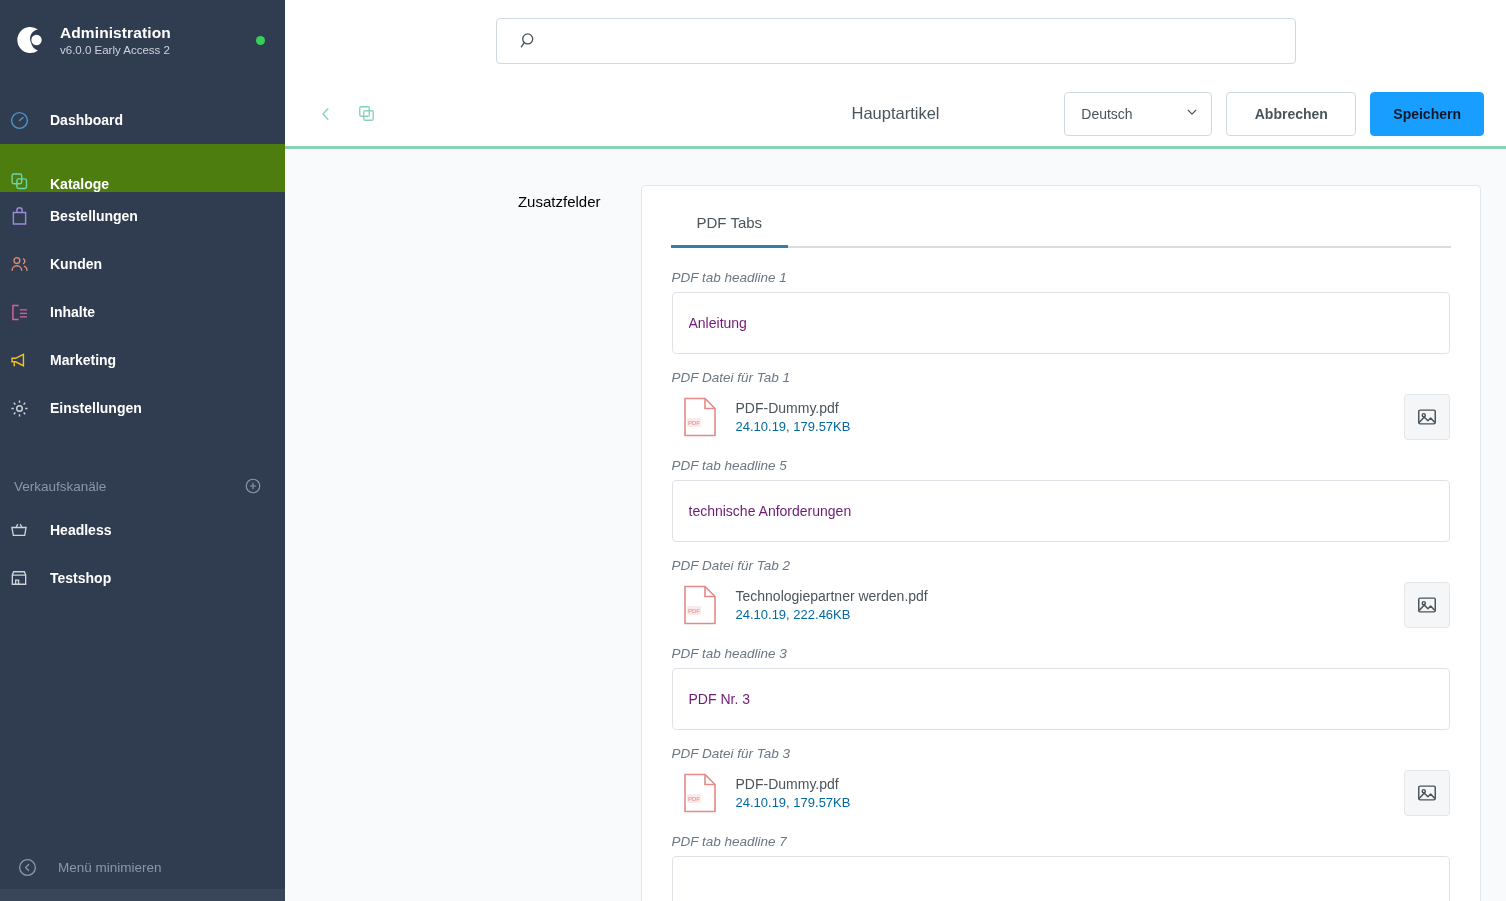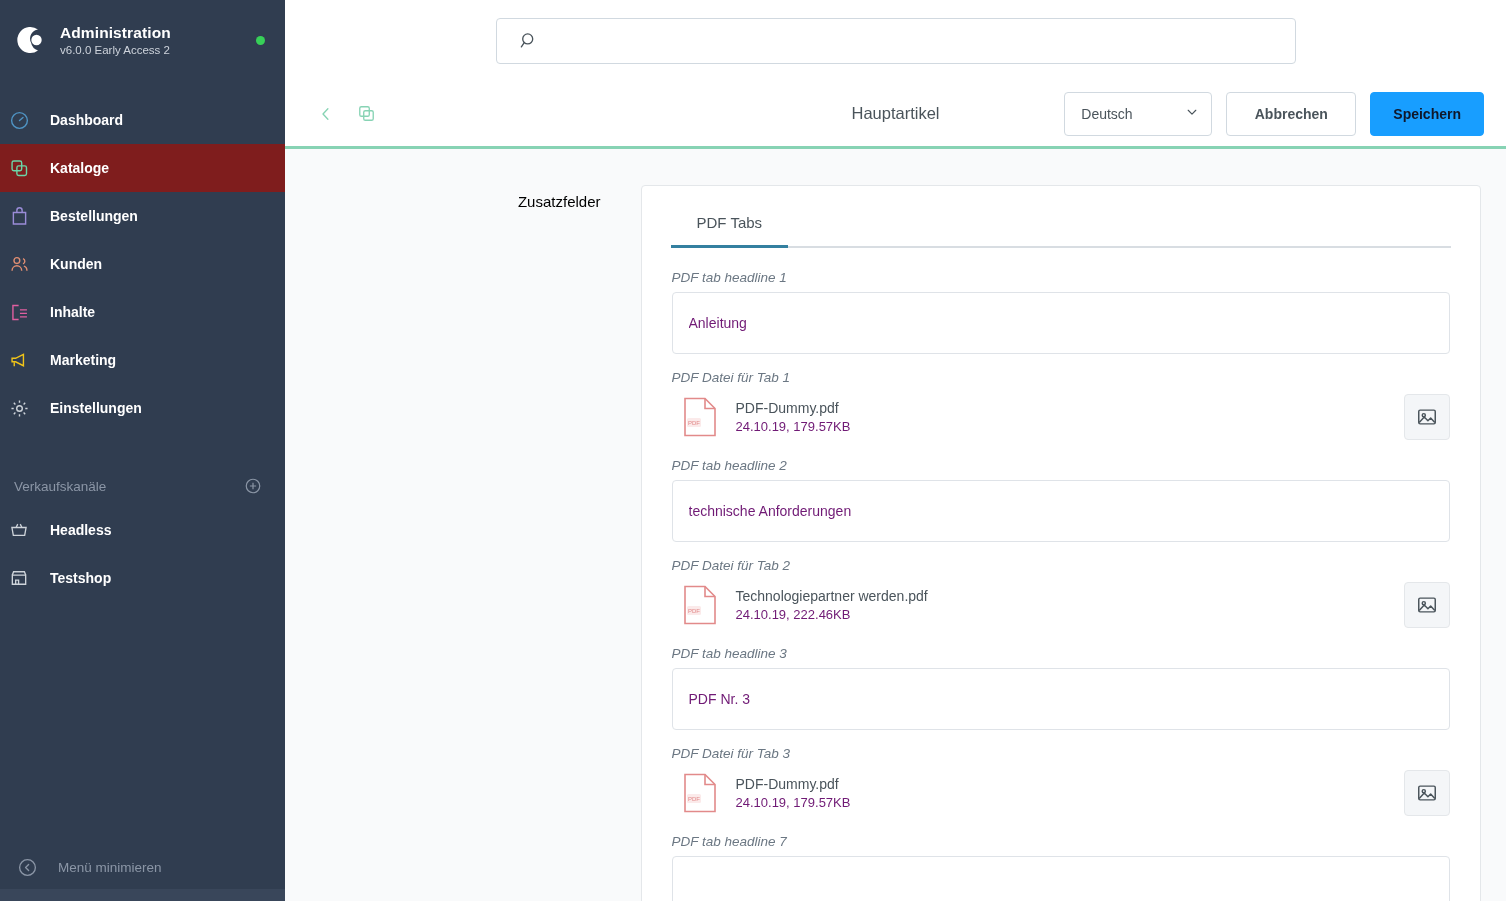--- a/index.html
+++ b/index.html
@@ -32,21 +32,21 @@
   .sb-status-dot { width: 9px; height: 9px; border-radius: 50%; background: #37d058; flex: 0 0 9px; }
 
   .sb-nav { margin-top: 16px; }
   .sb-item {
     height: 48px;
     display: flex; align-items: center;
     padding-left: 2px;
     gap: 14px;
     cursor: pointer;
   }
-  .sb-item.active { background: #7f1d1d; }
+  .sb-item.active { background: #4d7c0f; align-items: flex-end; }
   .sb-item-icon { width: 34px; flex:0 0 34px; display: flex; align-items: center; justify-content: center; }
   .sb-item-label { color: #fff; font-size: 14px; font-weight: bold; }
 
   .sb-section {
     margin-top: 34px;
     height: 40px;
     display: flex; align-items: center;
     padding: 0 22px 0 14px;
   }
   .sb-section-title { color: #8b96a6; font-size: 13.5px; flex: 1 1 auto; }
@@ -167,21 +167,21 @@
   .text-input::placeholder { color: #a8b0ba; }
 
   .file-field { margin-bottom: 16px; }
   .file-row {
     display: flex; align-items: center;
     padding: 2px 0;
   }
   .file-icon { width: 56px; flex: 0 0 56px; display: flex; align-items: center; justify-content: center; }
   .file-meta { flex: 1 1 auto; padding-left: 8px; }
   .file-name { font-size: 14px; color: #4a545b; }
-  .file-sub { font-size: 13px; color: #701a75; margin-top: 3px; }
+  .file-sub { font-size: 13px; color: #0369a1; margin-top: 3px; }
   .file-action {
     width: 46px; height: 46px; flex: 0 0 46px;
     background: #f4f6f8; border: 1px solid #e4e7ea; border-radius: 4px;
     display: flex; align-items: center; justify-content: center;
     cursor: pointer;
   }
 </style>
 </head>
 <body>
 
@@ -402,21 +402,21 @@
                 <svg width="22" height="22" viewBox="0 0 24 24" fill="none" stroke="#4a545b" stroke-width="1.6">
                   <rect x="3" y="4.5" width="18" height="15" rx="1.5"></rect>
                   <circle cx="8.5" cy="10" r="1.7"></circle>
                   <path d="M3.5 18l5.5-6 4 4 3-3 4.5 5" stroke-linejoin="round"></path>
                 </svg>
               </span>
             </div>
           </div>
 
           <div class="field">
-            <div class="field-label">PDF tab headline 2</div>
+            <div class="field-label">PDF tab headline 5</div>
             <input class="text-input" type="text" value="technische Anforderungen" style="">
           </div>
 
           <div class="file-field">
             <div class="field-label">PDF Datei für Tab 2</div>
             <div class="file-row">
               <span class="file-icon">
                 <svg width="34" height="40" viewBox="0 0 34 40">
                   <path d="M2 1.5h20l10 10v27H2z" fill="#fff" stroke="#e28a8a" stroke-width="1.6"></path>
                   <path d="M22 1.5v10h10" fill="none" stroke="#e28a8a" stroke-width="1.6"></path>

